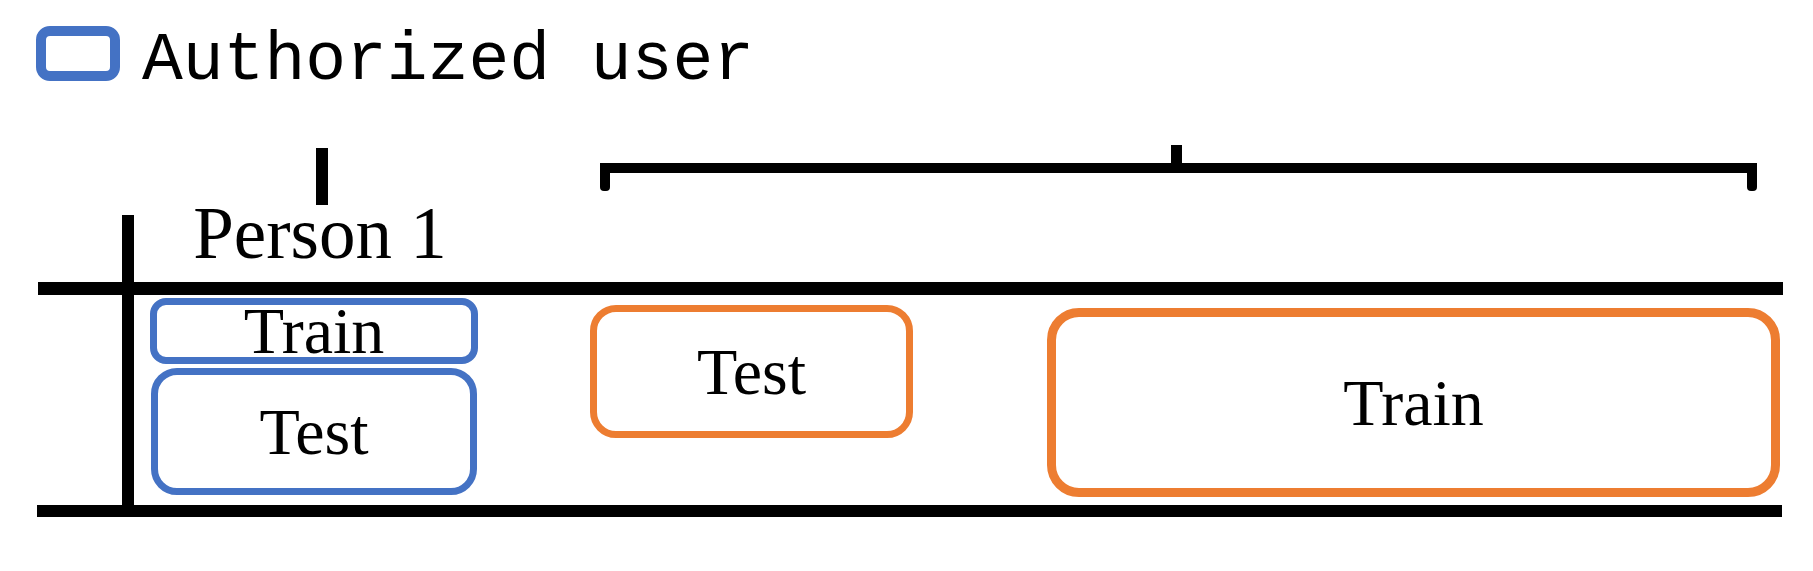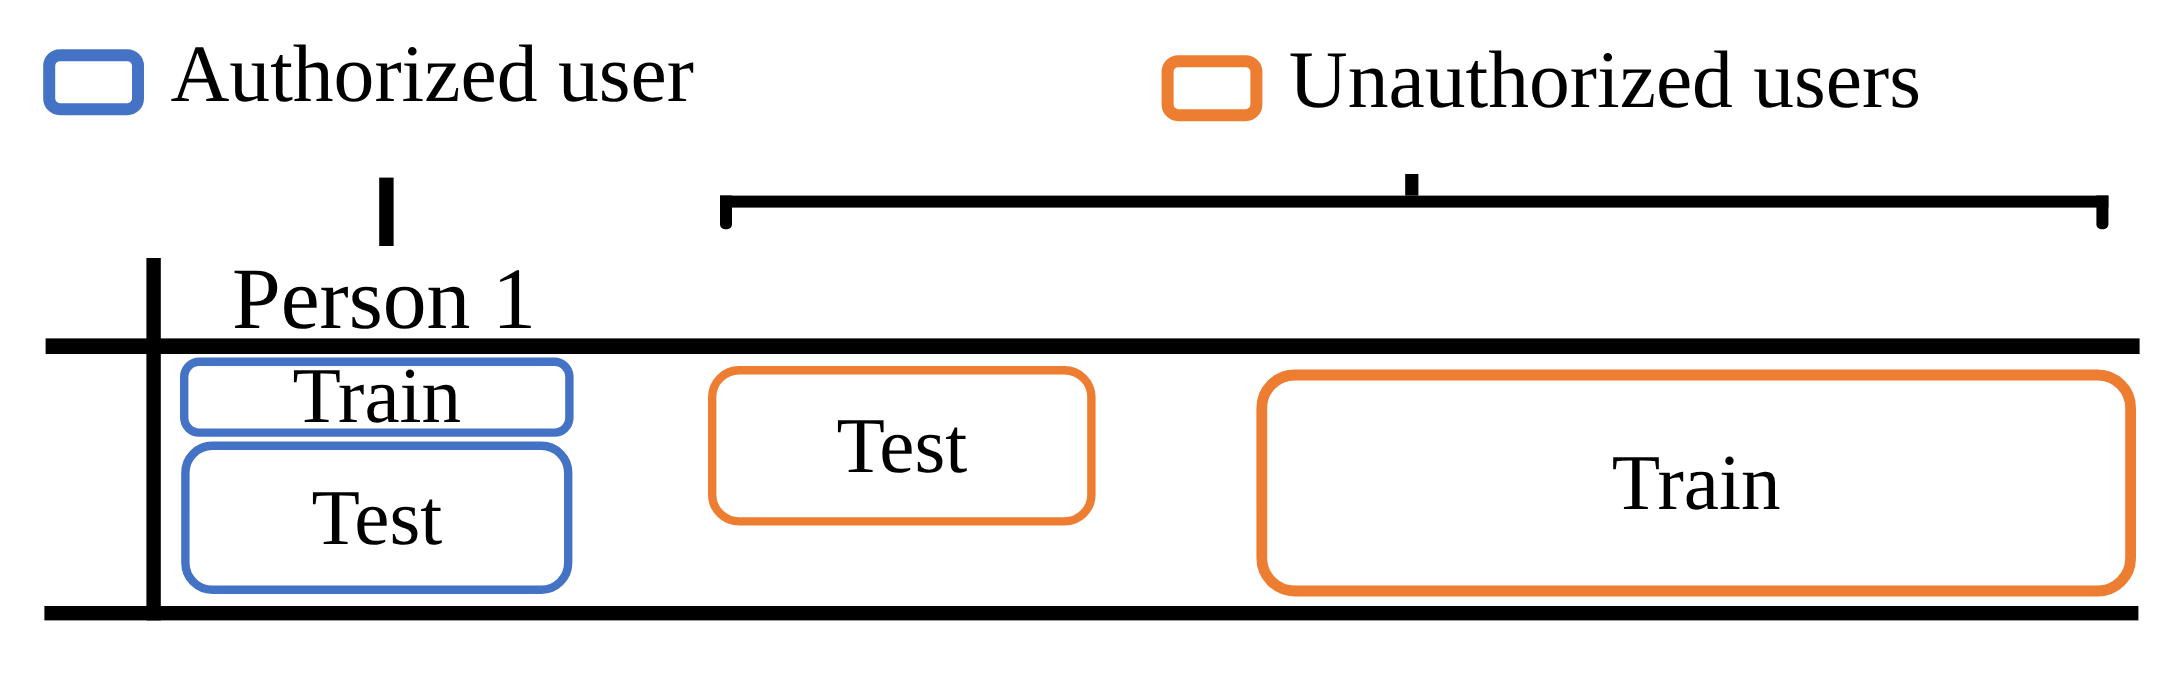--- a/index.html
+++ b/index.html
@@ -10,23 +10,24 @@
     background: #ffffff;
     color: #000;
     font-family: "Liberation Serif", "DejaVu Serif", serif;
     overflow: hidden;
   }
 
   
   .legend {
     position: absolute;
     display: flex;
-    align-items: flex-end;
+    align-items: flex-start;
     gap: 22px;
     height: 70px;
+    font-family: Liberation Mono, monospace;
   }
   #legend-auth   { left: 36px;  top: 26px; }
   #legend-unauth { left: 968px; top: 31px; }
   .swatch {
     width: 84px; height: 55px;
     box-sizing: border-box;
     border-radius: 14px;
     flex: 0 0 auto;
     background: #ffffff;
   }
@@ -55,21 +56,21 @@
 
   
   .col-label {
     position: absolute;
     top: 197px;
     font-size: 73px;
     line-height: 73px;
     text-align: center;
     white-space: nowrap;
   }
-  #label-p1 { left: 140px;  width: 360px; margin-top: 15px; }
+  #label-p1 { left: 140px;  width: 360px; }
   #label-p2 { left: 592px;  width: 300px; }
   #label-p3 { left: 1075px; width: 724px; }
 
   
   .rule { position: absolute; background: #000; }
   #rule-top    { left: 38px;  top: 282px; width: 1745px; height: 13px; }
   #rule-bottom { left: 37px;  top: 505px; width: 1745px; height: 12px; }
   #rule-left   { left: 122px; top: 215px; width: 12px;   height: 302px; }
 
   
@@ -93,24 +94,20 @@
 </head>
 <body>
 
 <div class="canvas">
 
   <div class="legend" id="legend-auth">
     <span class="swatch blue"></span>
     <span class="legend-label">Authorized user</span>
   </div>
 
-  <div class="legend" id="legend-unauth">
-    <span class="swatch orange"></span>
-    <span class="legend-label">Unauthorized users</span>
-  </div>
 
   <div class="vtick"></div>
 
   <div>
     <div class="bracket-part" id="bracket-bar"></div>
     <div class="bracket-part" id="bracket-hook-left"></div>
     <div class="bracket-part" id="bracket-hook-right"></div>
     <div class="bracket-part" id="bracket-tick"></div>
   </div>
 

